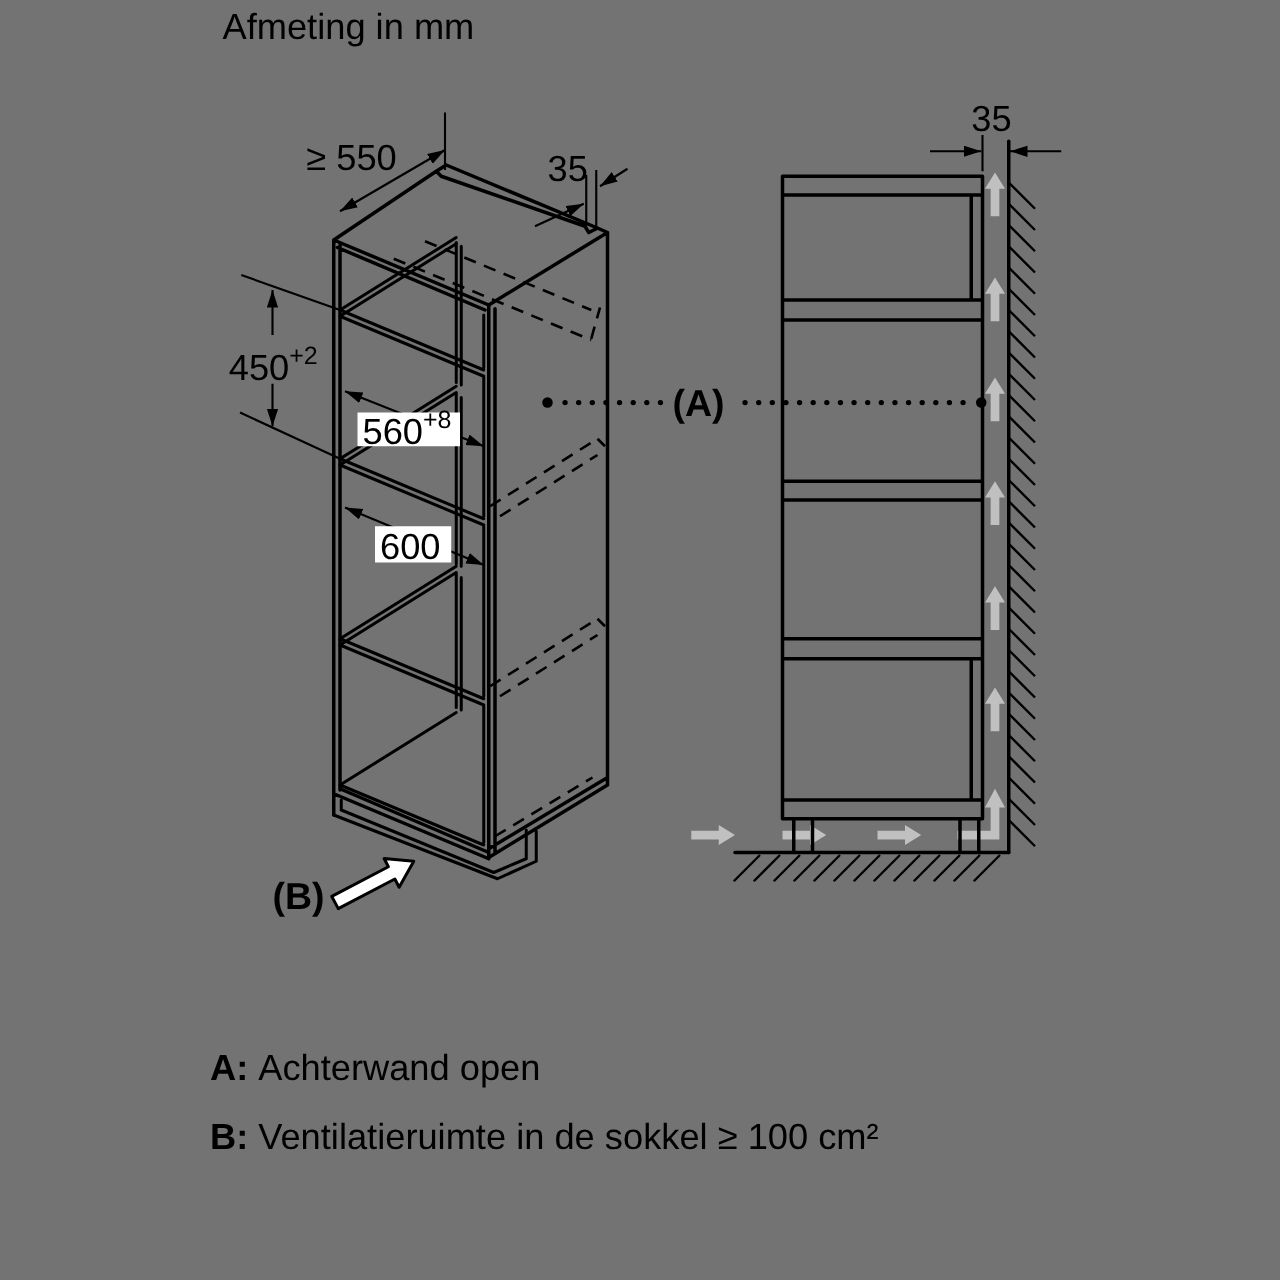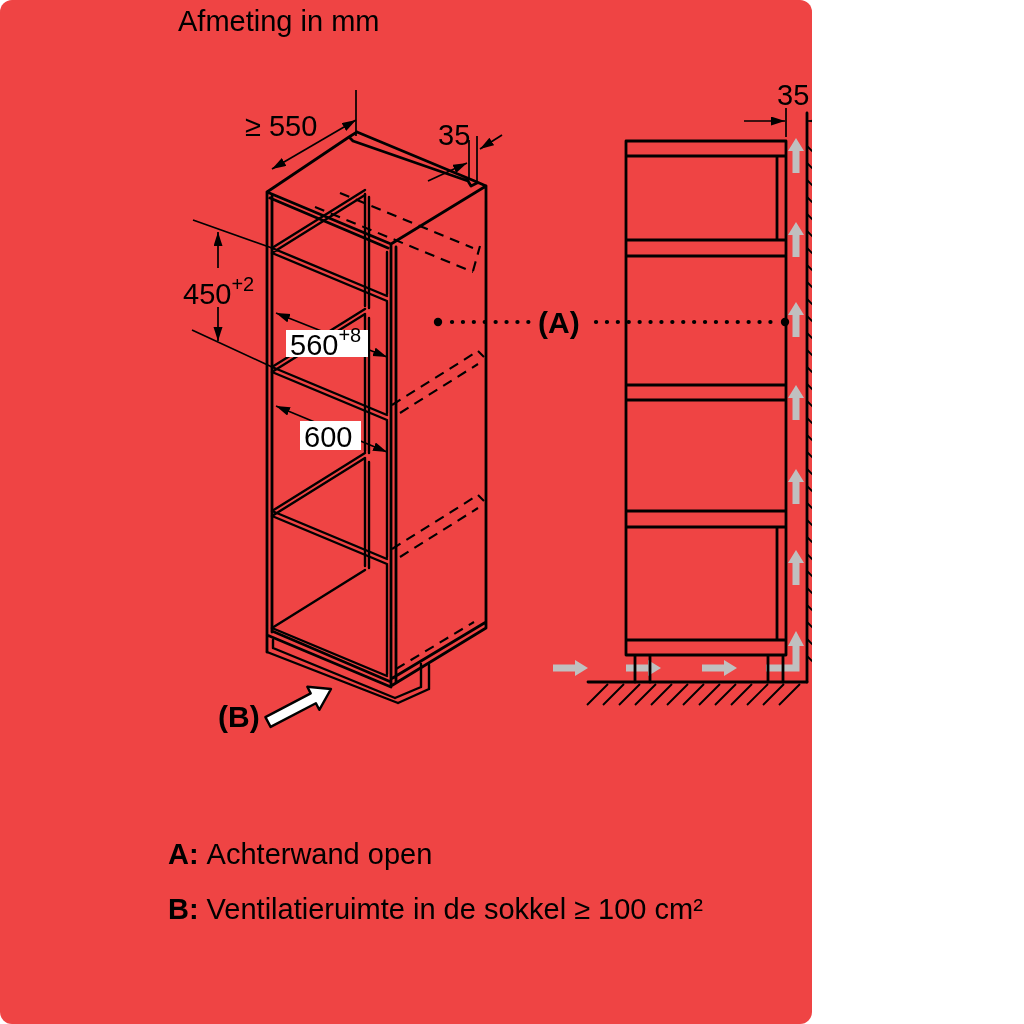--- a/index.html
+++ b/index.html
@@ -5,25 +5,24 @@
   html, body {
     margin: 0;
     padding: 0;
     background: #ffffff;
     width: 1024px;
     height: 1024px;
     font-family: "Liberation Sans", sans-serif;
   }
   .canvas {
     position: relative;
-    width: 812px;
+    width: 1024px;
     height: 1024px;
-    background: #ef4444;
+    background: #737373;
     overflow: hidden;
-    border-radius: 12px;
   }
   svg { display: block; }
   .outline  { fill: none; stroke: #000000; stroke-width: 2.8; stroke-linecap: round; stroke-linejoin: round; }
   .outline2 { fill: none; stroke: #000000; stroke-width: 2.4; stroke-linecap: round; stroke-linejoin: round; }
   .dashed   { fill: none; stroke: #000000; stroke-width: 2.1; stroke-dasharray: 10 7; stroke-linecap: butt; }
   .dim      { fill: none; stroke: #000000; stroke-width: 1.7; }
   .hatch    { fill: none; stroke: #000000; stroke-width: 1.9; }
   .dots     { fill: none; stroke: #000000; stroke-width: 4.2; stroke-dasharray: 0.1 10.8; stroke-linecap: round; }
   .dimtext  { font-size: 29px; fill: #000000; }
   .suptext  { font-size: 20px; fill: #000000; }

